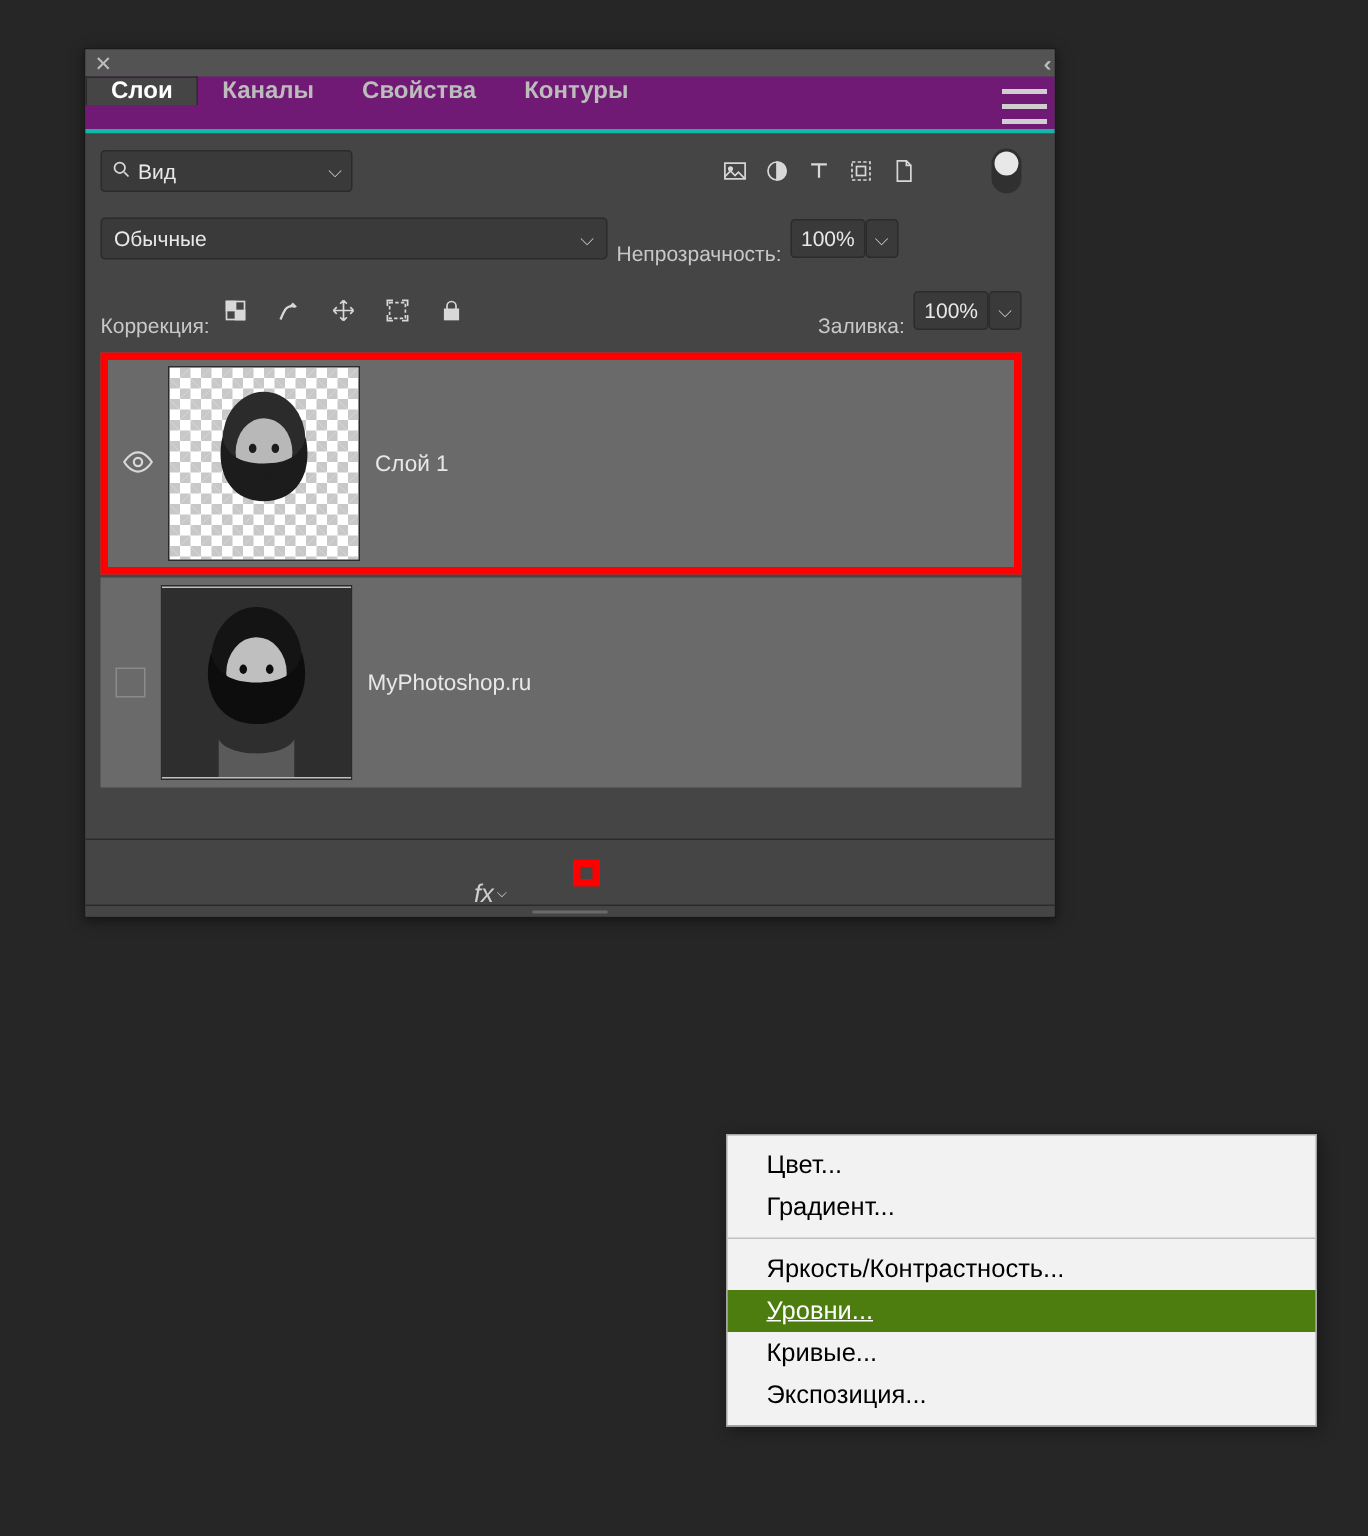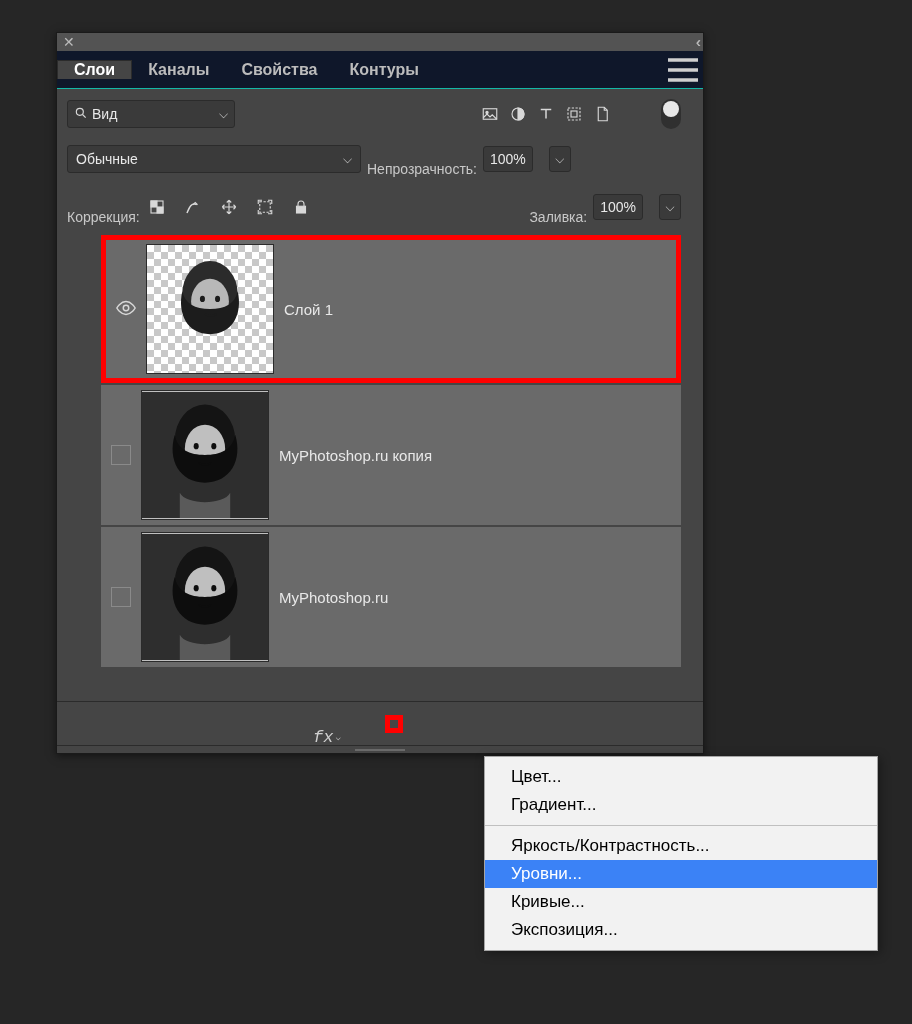--- a/index.html
+++ b/index.html
@@ -27,23 +27,23 @@
     background: #535353;
     display: flex;
     align-items: center;
     padding: 0 6px;
   }
   .panel-top .close-x { font-size: 14px; color: #bcbcbc; }
   .panel-top .flex { flex: 1; }
   .panel-top .collapse { font-size: 14px; color: #bcbcbc; letter-spacing: -4px; }
   .tabs {
     display: flex;
-    align-items: center;
-    background: #0f172a;
-    border-bottom: 1px solid #14b8a6;
+    align-items: flex-start;
+    background: #701a75;
+    border-bottom: 3px solid #14b8a6;
     height: 38px;
   }
   .tab {
     padding: 0 16px;
     display: flex;
     align-items: center;
     font-size: 16px;
     color: #bcbcbc;
     font-weight: 600;
     border-top: 1px solid transparent;
@@ -103,42 +103,42 @@
     display:flex; align-items:center;
     background:#3a3a3a;
     border:1px solid #2b2b2b;
     height:28px; border-radius:3px;
     padding: 0 8px;
     color:#e8e8e8;
   }
   .select .chev { margin-left:auto; font-size:12px; color:#cfcfcf;}
   .lbl { color:#c8c8c8;margin-top:20px; }
   .opac-box {
-    display:flex; align-items:center; gap:16px;
+    display:flex; align-items:center; gap:0;
   }
   .pct {
     background:#3a3a3a;
     border:1px solid #2b2b2b;
     height:26px;
     padding:0 6px;
     display:flex; align-items:center;
     border-radius:3px;
     color:#e8e8e8;
   }
   .chev-box {
     width:22px; height:26px;
     background:#3a3a3a;
     border:1px solid #2b2b2b;
     border-radius:3px;
     display:flex; align-items:center; justify-content:center;
     color:#cfcfcf; font-size:12px;
   }
   .lock-icons { display:flex; gap:14px; align-items:center; }
   .lock-icons svg, .bottom-icons svg { width:18px; height:18px; }
-  .layers { padding-bottom: 32px; margin-left: 34px; }
+  .layers { padding-bottom: 32px; }
   .layer-item {
     display:flex; align-items:center;
     background:#6a6a6a;
     margin-bottom: 2px;
     min-height: 140px;
   }
   .layer-item.sel {
     border: 5px solid #ff0000;
     background:#6a6a6a;
     min-height: 148px;
@@ -174,21 +174,21 @@
   .portrait { width:100%; height:100%; }
   .layer-name { color:#e8e8e8; font-size:15px; }
   .bottom-bar {
     background:#454545;
     border-top:1px solid #2b2b2b;
     height:44px;
     display:flex; align-items:center; justify-content:center;
     gap:22px;
   }
   .bottom-bar .b-icon { color:#cfcfcf; display:flex; align-items:center; }
-  .b-icon.fx { font-style:italic; font-size:17px; font-family: Liberation Mono, monospace; margin-top: 28px; }
+  .b-icon.fx { font-style:italic; font-size:17px; font-family: Liberation Sans, sans-serif; margin-top: 28px; }
   .b-icon.highlight {
     border: 5px solid #ff0000;
     padding: 4px;
   }
   .drag-grip {
     height:8px; background:#454545;
     display:flex; justify-content:center; align-items:center;
     border-top:1px solid #2b2b2b;
   }
   .drag-grip span { width:50px; height:2px; border-top:1px solid #6a6a6a; border-bottom:1px solid #6a6a6a; }
@@ -198,21 +198,21 @@
     left:484px; top:756px;
     width:394px;
     background:#f2f2f2;
     border:1px solid #a5a5a5;
     box-shadow:2px 2px 10px rgba(0,0,0,.4);
     padding:6px 0;
     font-size:17px;
     color:#000;
   }
   .ctx .mi { padding:4px 26px; }
-  .ctx .mi.sel { background:#3b82f6; color:#fff; }
+  .ctx .mi.sel { background:#4d7c0f; color:#fff;text-decoration:underline; }
   .ctx .sep { height:1px; background:#c0c0c0; margin:6px 0; }
 </style>
 </head>
 <body>
 
 <div class="panel">
   <div class="panel-top">
     <span class="close-x">✕</span>
     <span class="flex"></span>
     <span class="collapse">‹‹</span>
@@ -272,21 +272,21 @@
         <svg viewBox="0 0 24 24">
             <path d="M7 3h8l4 4v14H7z" stroke="#d8d8d8"></path>
             <path d="M15 3v4h4" stroke="#d8d8d8"></path>
           </svg>
       </span>
       <span style="width:36px"></span>
       <div class="toggle"></div>
     </div>
 
     <div class="row">
-      <div class="select" style="width:294px">
+      <div class="select" style="width:338px">
         <span>Обычные</span>
         <span class="chev">⌵</span>
       </div>
       <span class="lbl">Непрозрачность:</span>
       <div class="opac-box">
         <div class="pct">100%</div>
         <div class="chev-box">⌵</div>
       </div>
     </div>
 
@@ -348,55 +348,37 @@
             <ellipse cx="50" cy="44" rx="15" ry="18" fill="#b8b8b8"></ellipse>
             <path d="M28 36c-4 18 4 34 22 34s26-16 22-34c-2 10-10 14-22 14s-20-4-22-14z" fill="#1c1c1c"></path>
             <ellipse cx="44" cy="42" rx="2" ry="2.5" fill="#1c1c1c"></ellipse>
             <ellipse cx="56" cy="42" rx="2" ry="2.5" fill="#1c1c1c"></ellipse>
             <path d="M46 54c3 2 6 2 9 0" stroke="#1c1c1c" stroke-width="1.3" fill="none"></path>
           </svg>
         </div>
         <span class="layer-name">Слой 1</span>
       </div>
 
+
       <div class="layer-item">
         <div class="vis-col">
           <span class="vis-box"></span>
         </div>
         <div class="thumb">
           <svg class="portrait" viewBox="0 0 100 100">
             <rect width="100" height="100" fill="#2e2e2e"></rect>
             <ellipse cx="50" cy="38" rx="24" ry="28" fill="#141414"></ellipse>
             <ellipse cx="50" cy="45" rx="16" ry="19" fill="#bfbfbf"></ellipse>
             <path d="M26 34c-6 20 4 38 24 38s30-18 24-38c-2 12-12 16-24 16s-22-4-24-16z" fill="#0d0d0d"></path>
             <ellipse cx="43" cy="43" rx="2" ry="2.5" fill="#0d0d0d"></ellipse>
             <ellipse cx="57" cy="43" rx="2" ry="2.5" fill="#0d0d0d"></ellipse>
             <path d="M45 56c3 2 7 2 10 0" stroke="#0d0d0d" stroke-width="1.3" fill="none"></path>
             <path d="M30 80c5 10 35 10 40 0v20H30z" fill="#5a5a5a"></path>
           </svg>
         </div>
-        <span class="layer-name">MyPhotoshop.ru копия</span>
-      </div>
-
-      <div class="layer-item">
-        <div class="vis-col">
-          <span class="vis-box"></span>
-        </div>
-        <div class="thumb">
-          <svg class="portrait" viewBox="0 0 100 100">
-            <rect width="100" height="100" fill="#2e2e2e"></rect>
-            <ellipse cx="50" cy="38" rx="24" ry="28" fill="#141414"></ellipse>
-            <ellipse cx="50" cy="45" rx="16" ry="19" fill="#bfbfbf"></ellipse>
-            <path d="M26 34c-6 20 4 38 24 38s30-18 24-38c-2 12-12 16-24 16s-22-4-24-16z" fill="#0d0d0d"></path>
-            <ellipse cx="43" cy="43" rx="2" ry="2.5" fill="#0d0d0d"></ellipse>
-            <ellipse cx="57" cy="43" rx="2" ry="2.5" fill="#0d0d0d"></ellipse>
-            <path d="M45 56c3 2 7 2 10 0" stroke="#0d0d0d" stroke-width="1.3" fill="none"></path>
-            <path d="M30 80c5 10 35 10 40 0v20H30z" fill="#5a5a5a"></path>
-          </svg>
-        </div>
         <span class="layer-name">MyPhotoshop.ru</span>
       </div>
     </div>
 
   </div>
 
   <div class="bottom-bar">
     <span class="b-icon">
       <svg viewBox="0 0 24 24">
           <path d="M9 12a4 4 0 0 1 4-4h3a4 4 0 0 1 0 8h-1M15 12a4 4 0 0 1-4 4H8a4 4 0 0 1 0-8h1" stroke="#cfcfcf" fill="none" stroke-width="1.6"></path>

